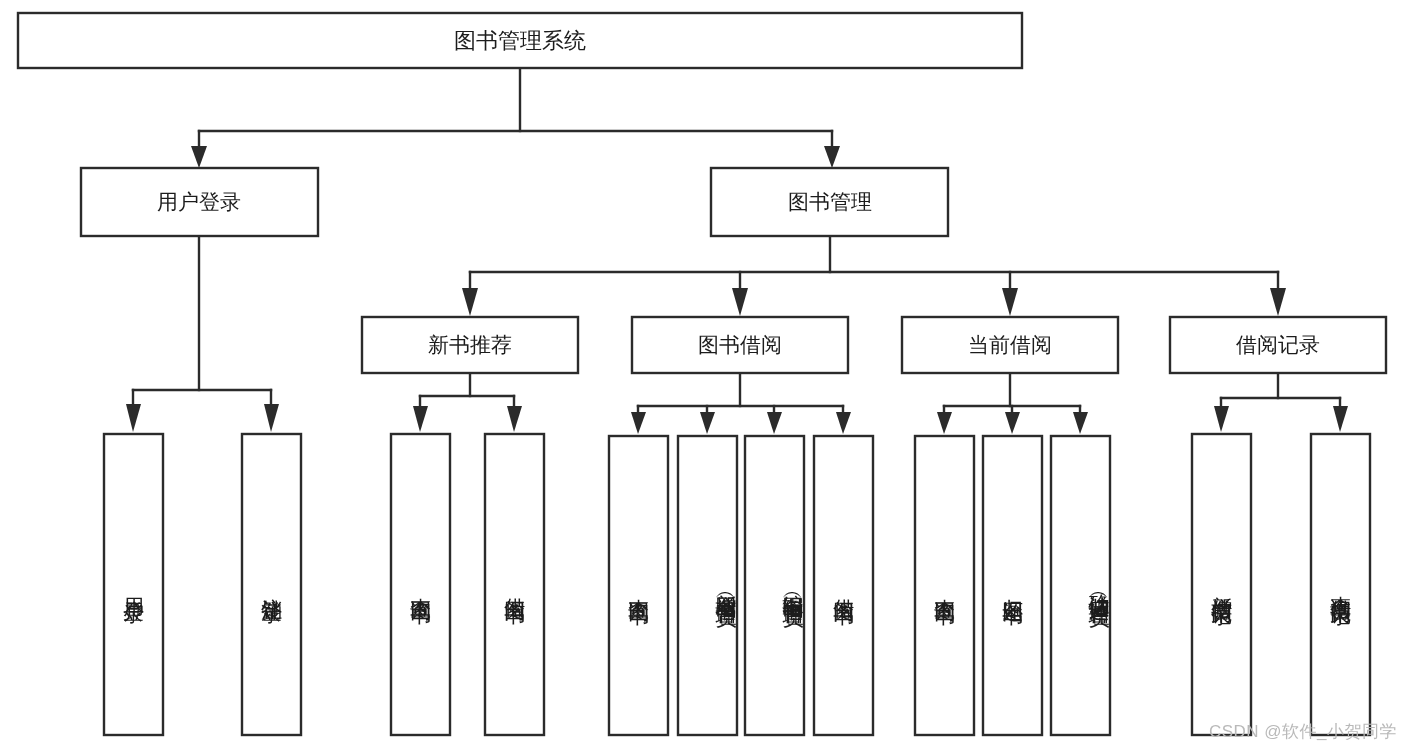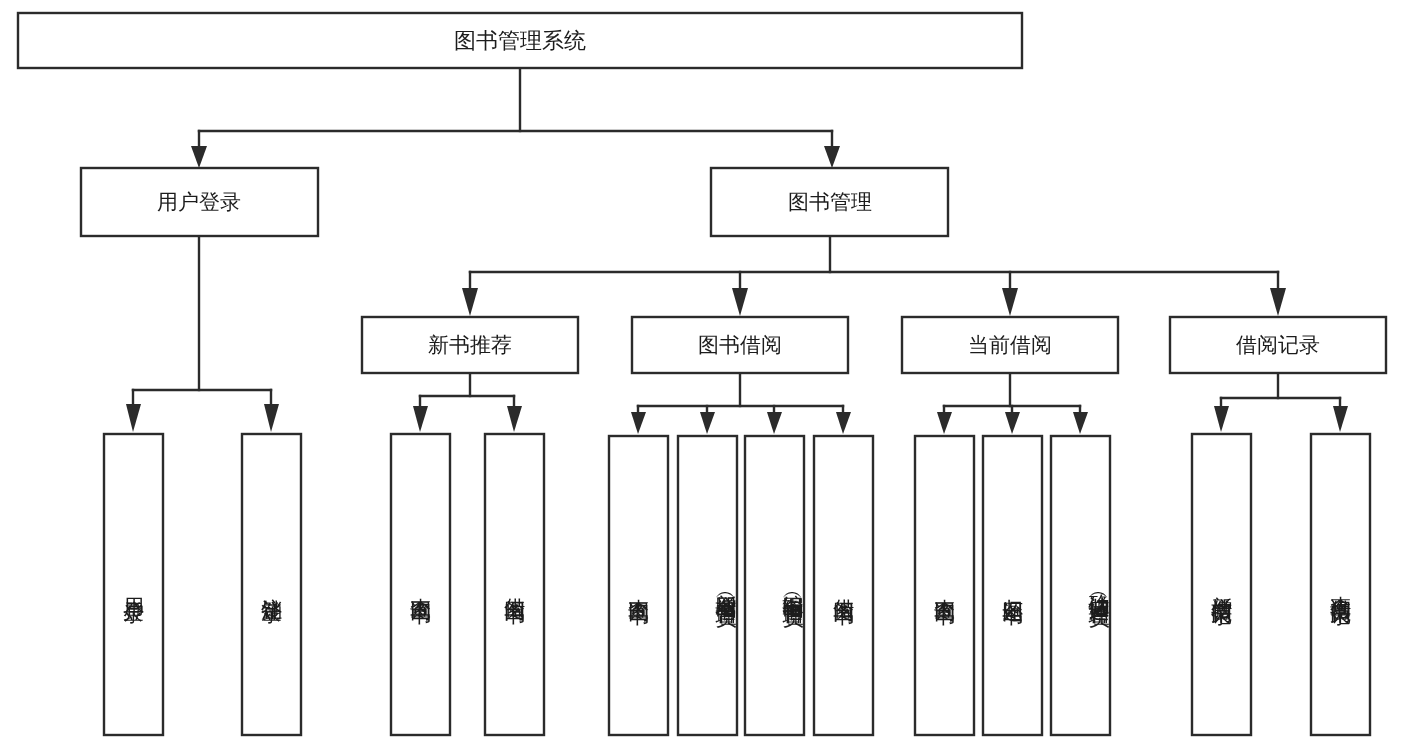--- a/index.html
+++ b/index.html
@@ -225,13 +225,14 @@
   <div class="vlabel" style="left:745px; top:440px; width:59px; height:292px;">编辑图书（管理员）</div>
   <div class="vlabel centered" style="left:814px; top:436px; width:59px; height:299px;">借阅图书</div>
 
   <div class="vlabel centered" style="left:915px; top:436px; width:59px; height:299px;">查询图书</div>
   <div class="vlabel centered" style="left:983px; top:436px; width:59px; height:299px;">归还图书</div>
   <div class="vlabel" style="left:1051px; top:440px; width:59px; height:292px;">确认归还（管理员）</div>
 
   <div class="vlabel centered" style="left:1192px; top:434px; width:59px; height:301px;">新增借阅记录</div>
   <div class="vlabel centered" style="left:1311px; top:434px; width:59px; height:301px;">查询借阅记录</div>
 
+  <div id="watermark">CSDN @软件_小贺同学</div>
 </div>
 
 </body></html>

